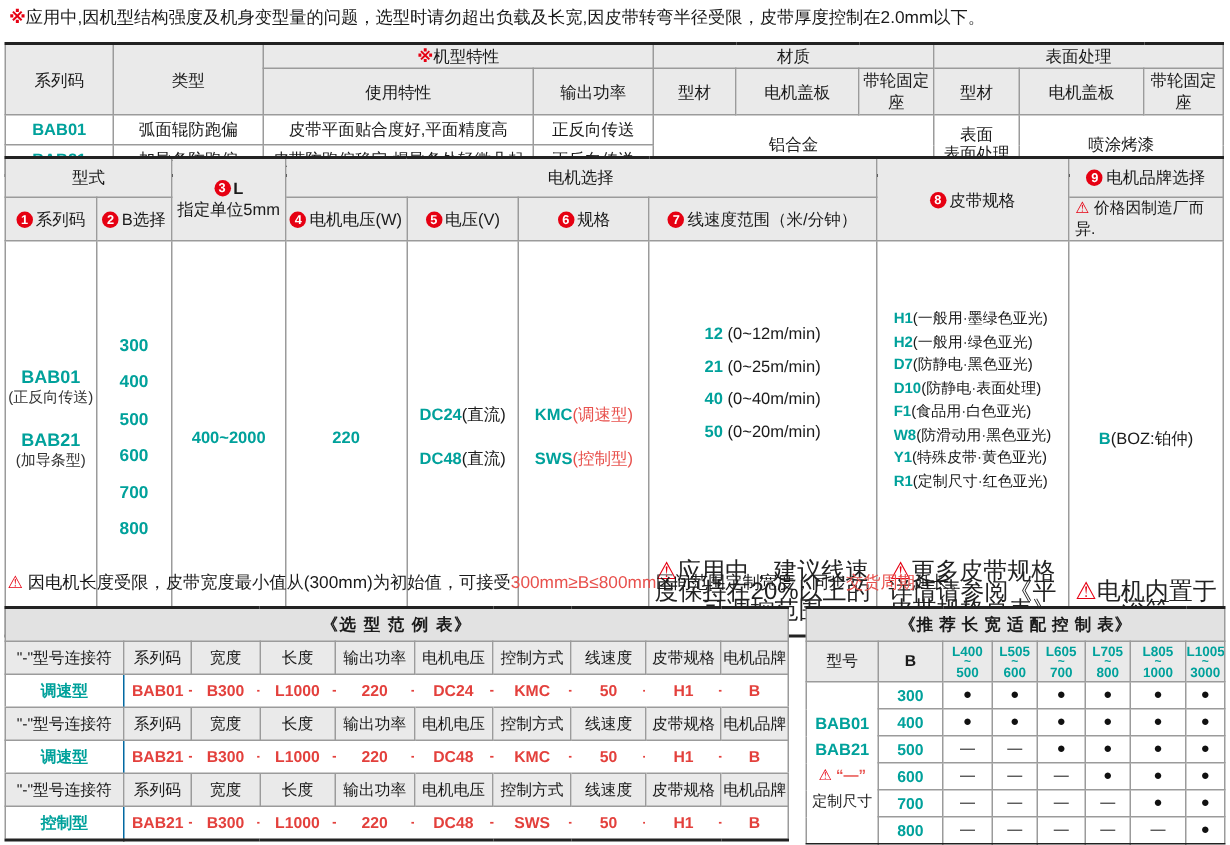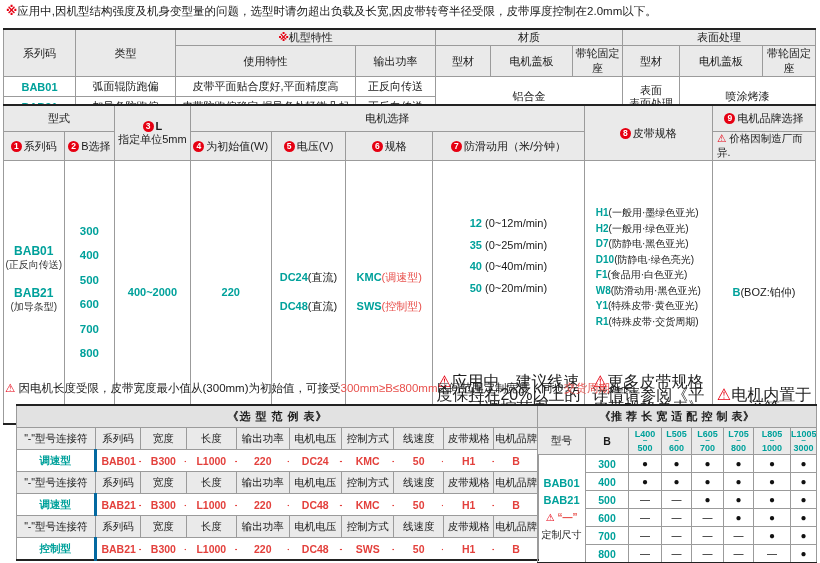--- a/index.html
+++ b/index.html
@@ -38,25 +38,25 @@
   #t2 td.c7,#t2 td.c8{vertical-align:top;}
   #t2 .c7 .line{line-height:21.5px;}
   #t2 td.c7{padding-top:52px;}
   #t2 td.c8{padding-top:44px;}
   #t2 .belts{display:inline-block;text-align:left;font-size:10px;line-height:15.5px;white-space:nowrap;}
   #t2 .cellnote{position:absolute;bottom:9px;left:3px;right:3px;font-size:16px;line-height:13px;color:#222;}
   #t2 .price-note{text-align:left;font-size:10.5px;padding-left:4px;}
   
   #note-mid{left:5px;top:381px;font-size:11.5px;}
   
-  #t3{left:16px;top:404px;width:523px;font-size:10.5px;border-top:2px solid #222;border-bottom:2px solid #222;}
+  #t3{left:3px;top:404px;width:523px;font-size:10.5px;border-top:2px solid #222;border-bottom:2px solid #222;}
   #t3 td{height:21px;}
   #t3 .ttl td{letter-spacing:1px;font-size:11px;}
   #t3 .exr td{border-left:none;border-right:none;position:relative;}
-  #t3 .exr td.lbl{border-right:3px solid #0369a1;}
+  #t3 .exr td.lbl{border-right:1px solid #0369a1;}
   #t3 .dash{position:absolute;right:-4px;top:50%;transform:translateY(-50%);color:#e3403c;font-weight:bold;}
   
   #t4{left:537px;top:404px;width:280px;font-size:10.5px;border-top:2px solid #222;border-bottom:2px solid #222;}
   #t4 .ttl td{height:21px;letter-spacing:0.5px;font-size:11px;}
   #t4 .rh td{height:26px;}
   #t4 .rd td{height:17px;}
   #t4 .lc{color:#00a19b;font-weight:bold;font-size:9px;line-height:1;}
   #t4 .lc span{display:block;}
   #t4 .lc .tld{font-size:8px;height:5px;line-height:4px;}
   #t4 .mark{font-size:10px;color:#111;}
@@ -142,24 +142,24 @@
       <div><span class="badge">3</span><span class="bold">L</span></div>
       <div>指定单位5mm</div>
     </td>
     <td class="hd" colspan="4">电机选择</td>
     <td class="hd" rowspan="2"><span class="badge">8</span><span>皮带规格</span></td>
     <td class="hd"><span class="badge">9</span><span>电机品牌选择</span></td>
   </tr>
   <tr class="rh">
     <td class="hd"><span class="badge">1</span><span>系列码</span></td>
     <td class="hd"><span class="badge">2</span><span>B选择</span></td>
-    <td class="hd"><span class="badge">4</span><span>为初始值(W)</span></td>
+    <td class="hd"><span class="badge">4</span><span>电机电压(W)</span></td>
     <td class="hd"><span class="badge">5</span><span>电压(V)</span></td>
     <td class="hd"><span class="badge">6</span><span>规格</span></td>
-    <td class="hd"><span class="badge">7</span><span>防滑动用（米/分钟）</span></td>
+    <td class="hd"><span class="badge">7</span><span>线速度范围（米/分钟）</span></td>
     <td class="hd price-note"><span class="warn">⚠</span> <span>价格因制造厂而异.</span></td>
   </tr>
   <tr class="body">
     <td class="c1">
       <div class="grp"><span class="teal code">BAB01</span><span class="sub">(正反向传送)</span></div>
       <div><span class="teal code">BAB21</span><span class="sub">(加导条型)</span></div>
     </td>
     <td class="c2">
       <div class="teal">300</div>
       <div class="teal">400</div>
@@ -173,35 +173,35 @@
     <td class="c5">
       <div><span class="teal">DC24</span><span>(直流)</span></div>
       <div><span class="teal">DC48</span><span>(直流)</span></div>
     </td>
     <td class="c6">
       <div><span class="teal">KMC</span><span class="redt">(调速型)</span></div>
       <div><span class="teal">SWS</span><span class="redt">(控制型)</span></div>
     </td>
     <td class="c7">
       <div class="line"><span class="teal">12</span> <span>(0~12m/min)</span></div>
-      <div class="line"><span class="teal">35</span> <span>(0~25m/min)</span></div>
+      <div class="line"><span class="teal">21</span> <span>(0~25m/min)</span></div>
       <div class="line"><span class="teal">40</span> <span>(0~40m/min)</span></div>
       <div class="line"><span class="teal">50</span> <span>(0~20m/min)</span></div>
       <div class="cellnote"><span class="warn">⚠</span><span>应用中，建议线速度保持在20%以上的可调控范围</span></div>
     </td>
     <td class="c8">
       <div class="belts">
         <div><span class="teal">H1</span><span>(一般用·墨绿色亚光)</span></div>
         <div><span class="teal">H2</span><span>(一般用·绿色亚光)</span></div>
         <div><span class="teal">D7</span><span>(防静电·黑色亚光)</span></div>
-        <div><span class="teal">D10</span><span>(防静电·绿色亮光)</span></div>
+        <div><span class="teal">D10</span><span>(防静电·表面处理)</span></div>
         <div><span class="teal">F1</span><span>(食品用·白色亚光)</span></div>
         <div><span class="teal">W8</span><span>(防滑动用·黑色亚光)</span></div>
         <div><span class="teal">Y1</span><span>(特殊皮带·黄色亚光)</span></div>
-        <div><span class="teal">R1</span><span>(特殊皮带·交货周期)</span></div>
+        <div><span class="teal">R1</span><span>(定制尺寸·红色亚光)</span></div>
       </div>
       <div class="cellnote"><span class="warn">⚠</span><span>更多皮带规格详情请参阅《平皮带规格总表》</span></div>
     </td>
     <td class="c9">
       <div><span class="teal">B</span><span>(BOZ:铂仲)</span></div>
       <div class="cellnote"><span class="warn">⚠</span><span>电机内置于滚筒</span></div>
     </td>
   </tr>
 </tbody>
   </table>

